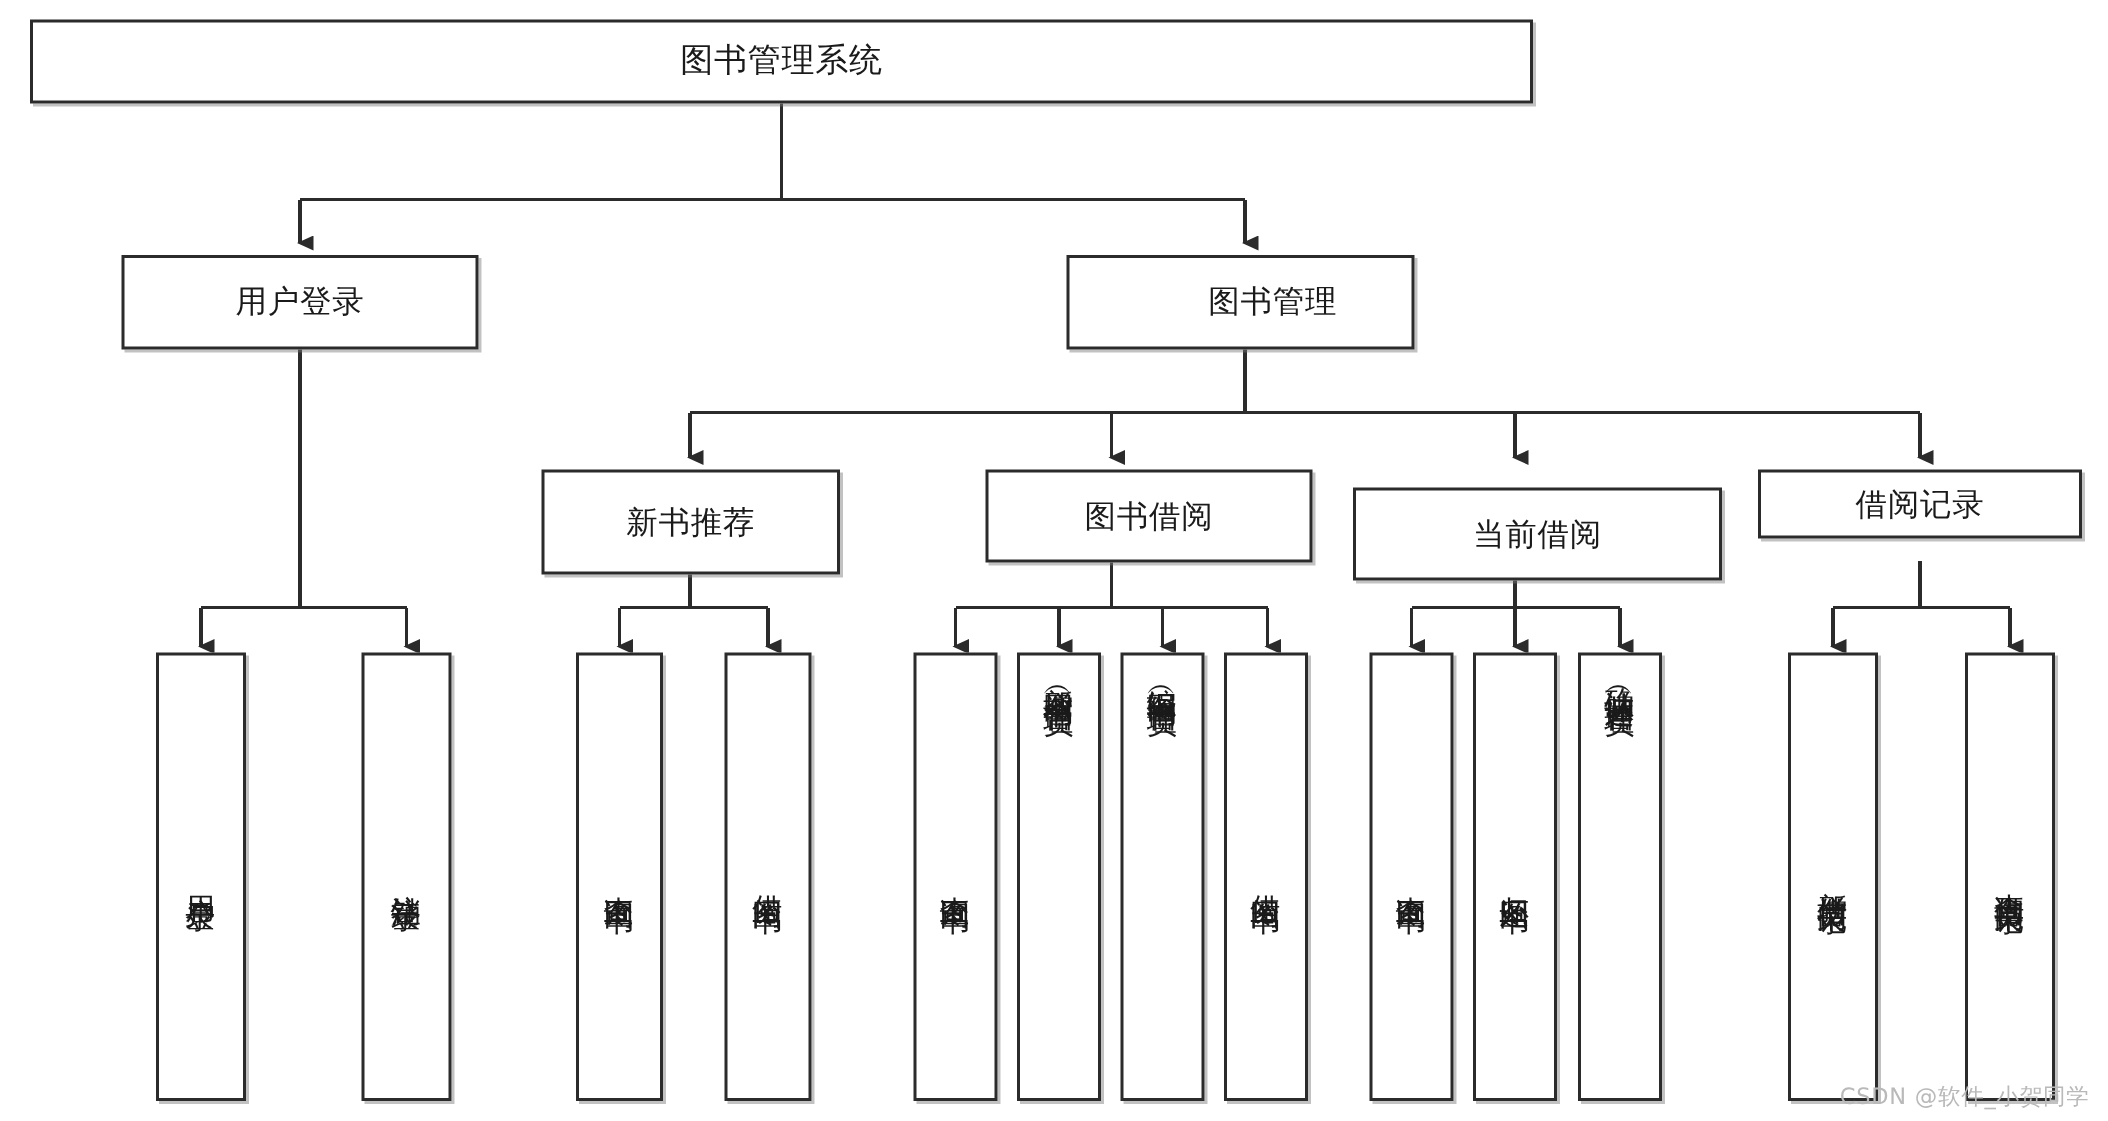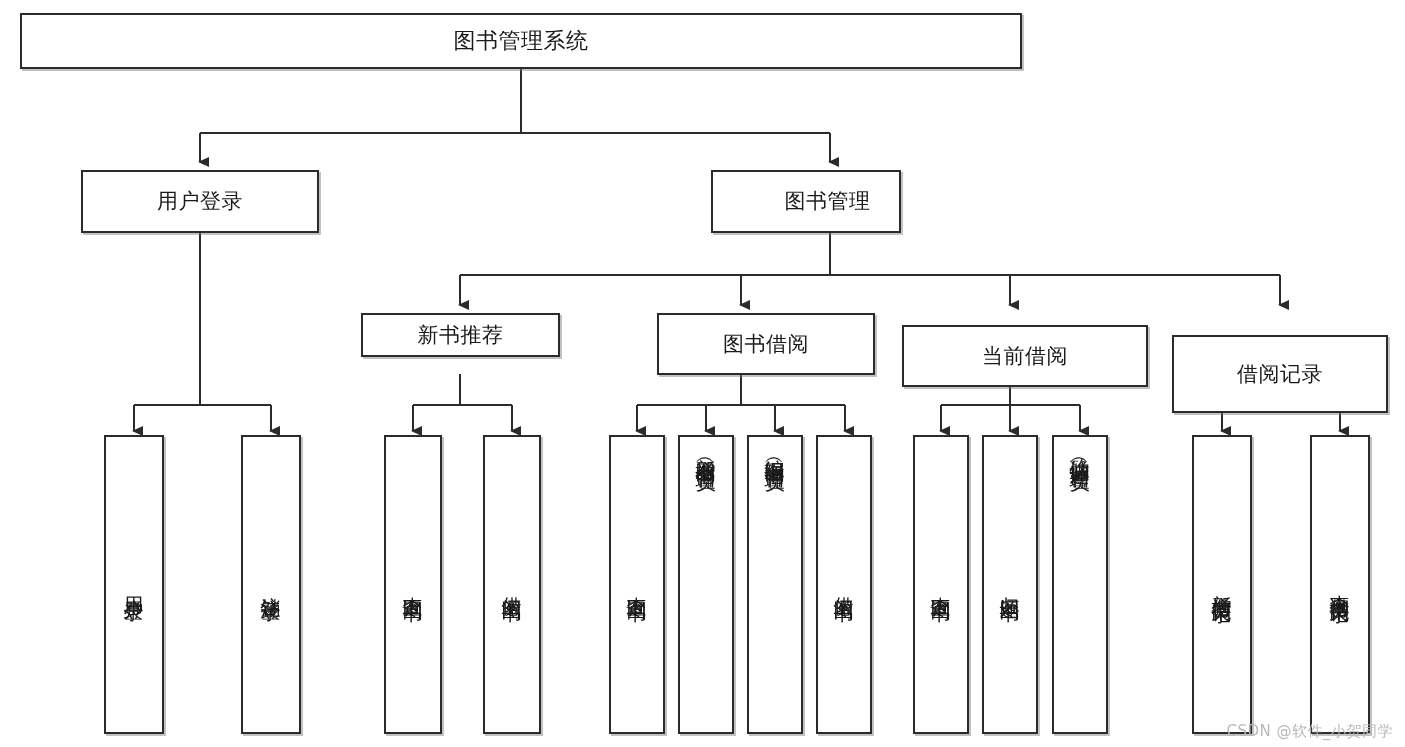--- a/index.html
+++ b/index.html
@@ -134,34 +134,34 @@
     </g>
   </svg>
 
   <div class="node h root" style="left:20px; top:13px; width:1002px; height:56px;">
     <span class="label">图书管理系统</span>
   </div>
 
   <div class="node h" style="left:81px; top:170px; width:238px; height:63px;">
     <span class="label">用户登录</span>
   </div>
-  <div class="node h" style="left:711px; top:170px; width:190px; height:63px;padding-left:43px;">
+  <div class="node h" style="left:711px; top:170px; width:232px; height:63px;padding-left:43px;">
     <span class="label">图书管理</span>
   </div>
 
-  <div class="node h" style="left:361px; top:313px; width:199px; height:44px;">
+  <div class="node h" style="left:361px; top:313px; width:199px; height:70px;">
     <span class="label">新书推荐</span>
   </div>
   <div class="node h" style="left:632px; top:313px; width:218px; height:62px;margin-left:25px;">
     <span class="label">图书借阅</span>
   </div>
   <div class="node h" style="left:902px; top:325px; width:246px; height:62px;">
     <span class="label">当前借阅</span>
   </div>
-  <div class="node h" style="left:1172px; top:313px; width:216px; height:78px;margin-top:22px;">
+  <div class="node h" style="left:1172px; top:313px; width:216px; height:46px;">
     <span class="label">借阅记录</span>
   </div>
 
   <div class="node v mid" style="left:104px; top:435px; width:60px; height:299px;">
     <span class="label">用户登录</span>
   </div>
   <div class="node v mid" style="left:241px; top:435px; width:60px; height:299px;">
     <span class="label">注销登录</span>
   </div>
 

